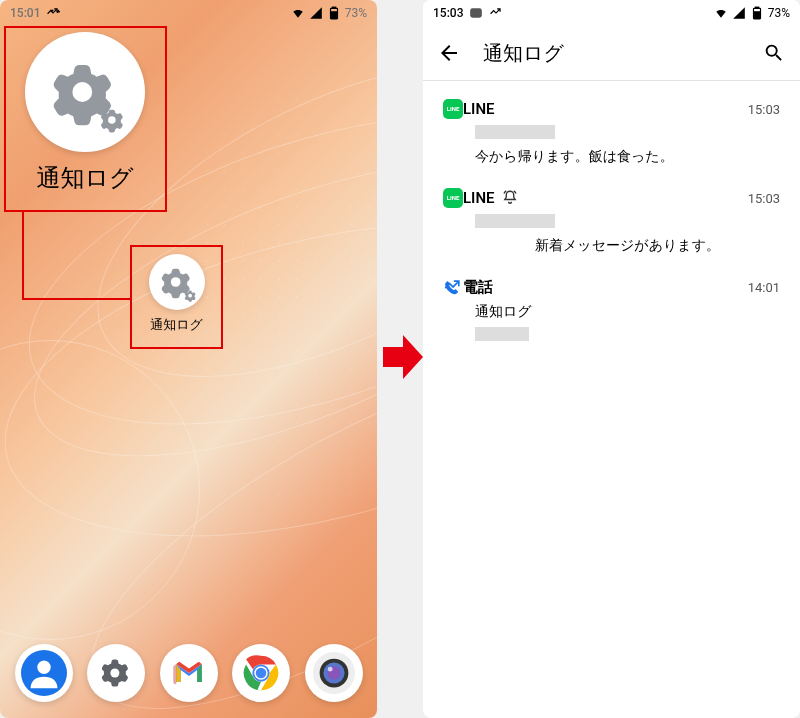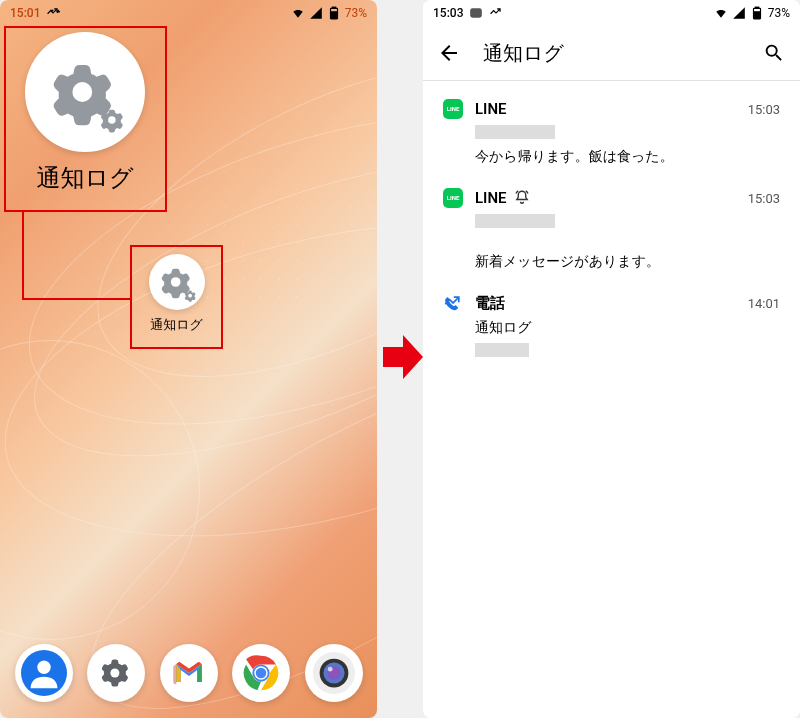--- a/index.html
+++ b/index.html
@@ -3,21 +3,21 @@
 <meta charset="utf-8">
 <style>
   * { box-sizing: border-box; margin: 0; padding: 0; }
   body { font-family: -apple-system, BlinkMacSystemFont, "Segoe UI", Roboto, sans-serif; background: #f0f0f0; }
   .container { display: flex; width: 800px; height: 718px; align-items: center; position: relative; }
   .phone { width: 377px; height: 718px; background: #fff; position: relative; overflow: hidden; border-radius: 8px; }
   .phone-left { margin-right: 46px; }
   .arrow { position: absolute; left: 383px; top: 50%; transform: translateY(-50%); z-index: 10; }
 
   
-  .status-bar { height: 26px; display: flex; align-items: center; justify-content: space-between; padding: 0 10px; font-size: 12px; color: #c2410c; position: relative; z-index: 5; }
+  .status-bar { height: 26px; display: flex; align-items: center; justify-content: space-between; padding: 0 10px; font-size: 12px; color: #737373; position: relative; z-index: 5; }
   .status-bar.light { color: #000; background: #fff; }
   .sb-left { display: flex; align-items: center; gap: 6px; }
   .sb-right { display: flex; align-items: center; gap: 4px; }
   .sb-time { font-weight: 500; }
   .sb-icon { display: inline-flex; width: 14px; height: 14px; }
 
   
   .home-screen { position: absolute; inset: 0; background: linear-gradient(135deg, #f5b583 0%, #f0a070 20%, #f8c8a0 45%, #f5e0c8 60%, #f0a075 80%, #e8905a 100%); overflow: hidden; }
   .wave { position: absolute; border-radius: 50%; border: 1px solid rgba(255,255,255,0.28); }
   .wave1 { width: 600px; height: 260px; right: -240px; top: 140px; transform: rotate(-18deg); }
@@ -53,21 +53,21 @@
 
   
   .app-header { height: 54px; display: flex; align-items: center; padding: 0 12px; gap: 20px; background: #fff; }
   .app-header .back-btn { width: 28px; height: 28px; display: flex; align-items: center; justify-content: center; cursor: pointer; }
   .app-header .title { font-size: 20px; font-weight: 500; flex: 1; }
   .app-header .search-btn { width: 28px; height: 28px; display: flex; align-items: center; justify-content: center; cursor: pointer; }
   .divider { height: 1px; background: #e2e2e2; }
 
   .notif-list { padding: 8px 0; }
   .notif-item { padding: 10px 20px 12px; }
-  .notif-header { display: flex; align-items: center; gap: 12px; }
+  .notif-header { display: flex; align-items: center; gap: 0; }
   .notif-icon { width: 20px; height: 20px; flex-shrink: 0; display: flex; align-items: center; justify-content: center; }
   .notif-title { font-size: 15px; font-weight: 600; flex: 1; display: flex; align-items: center; gap: 6px; }
   .notif-time { font-size: 13px; color: #555; }
   .notif-body { margin-left: 32px; margin-top: 6px; font-size: 14px; }
   .redacted { display: inline-block; height: 14px; background: #ddd; }
   .redacted.w80 { width: 80px; }
   .redacted.w60 { width: 54px; }
 
   .line-icon { background: #06c755; border-radius: 5px; width: 20px; height: 20px; display: flex; align-items: center; justify-content: center; }
   .line-glyph { color: #fff; font-size: 6px; font-weight: 700; line-height: 1; }
@@ -299,21 +299,21 @@
                   <path d="M12 3a5 5 0 0 0-5 5v3l-2 3h14l-2-3V8a5 5 0 0 0-5-5z"></path>
                   <path d="M10 17a2 2 0 0 0 4 0"></path>
                   <path d="M4 6c.5-1.5 1.5-2.8 3-3.5M20 6c-.5-1.5-1.5-2.8-3-3.5"></path>
                 </svg>
             </span>
           </div>
           <div class="notif-time">15:03</div>
         </div>
         <div class="notif-body">
           <div><span class="redacted w80"></span></div>
-          <div style="margin-top:22px;">新着メッセージがあります。</div>
+          <div style="margin-top:6px;text-align:center;">新着メッセージがあります。</div>
         </div>
       </div>
 
       <div class="notif-item">
         <div class="notif-header">
           <div class="notif-icon">
             <svg viewBox="0 0 24 24" width="22" height="22">
                 <path fill="#1a73e8" d="M20 4h-7v2h3.6L12 10.6 8 6.6 2 12.6 3.4 14 8 9.4l4 4L18 7.4V11h2V4z"></path>
                 <path fill="#1a73e8" d="M6.6 17.8c4 4 8.8 4.8 10.4 3.2l1.6-1.6c.4-.4.4-1 0-1.4l-2.4-2.4c-.4-.4-1-.4-1.4 0l-1 1c-1.2-.6-2.8-1.6-4-2.8s-2.2-2.8-2.8-4l1-1c.4-.4.4-1 0-1.4L5.6 4.8c-.4-.4-1-.4-1.4 0L2.6 6.4C1 8 1.8 12.8 5.8 16.8z" transform="translate(1 1) scale(0.9)"></path>
               </svg>

